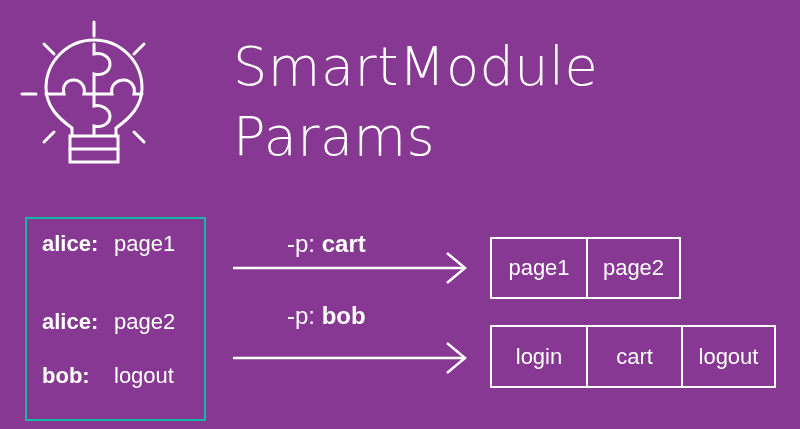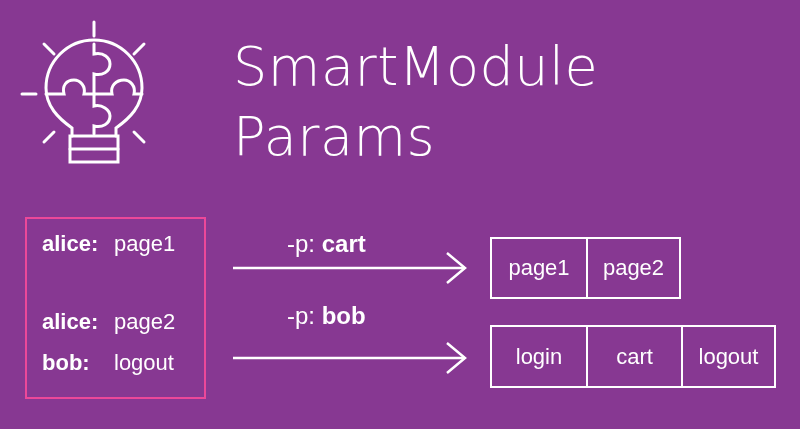--- a/index.html
+++ b/index.html
@@ -2,21 +2,21 @@
 <html><head>
 <meta charset="utf-8">
 <style>
   html, body { margin:0; padding:0; }
   body { width:800px; height:429px; overflow:hidden; background:#873892; font-family:"Liberation Sans", sans-serif; color:#fff; position:relative; }
   .abs { position:absolute; }
   #icon { left:20px; top:18px; width:130px; height:150px; }
   .title { left:205px; font-size:54px; font-weight:normal; letter-spacing:0.5px; line-height:1; white-space:nowrap; font-family:"DejaVu Sans", sans-serif; font-weight:200;margin-left:28px; }
   #title1 { top:40px; }
   #title2 { top:110px; }
-  #stream { left:25px; top:217px; width:181px; height:182px; border:2px solid #ec4899; box-sizing:border-box; }
+  #stream { left:25px; top:217px; width:181px; height:204px; border:2px solid #14b8a6; box-sizing:border-box; }
   .row { position:absolute; left:15px; font-size:22px; white-space:nowrap; line-height:1; }
   .row .k { font-weight:bold; display:inline-block; width:72px; }
   .lbl { font-size:24px; white-space:nowrap; line-height:1; }
   .lbl b { font-weight:bold; }
   .arrow { position:absolute; }
   .out { position:absolute; border:2px solid #fff; box-sizing:border-box; display:flex; }
   .cell { display:flex; align-items:center; justify-content:center; font-size:22px; box-sizing:border-box; height:100%; }
   .cell + .cell { border-left:2px solid #fff; }
 </style>
 </head>
@@ -37,21 +37,21 @@
   <path d="M74,76 L92,76 C90,68 96,62 104,62 C110,62 116,68 114,76 L122,76"></path>
   <path d="M74,76 L74,88 C82,86 90,92 90,98 C90,106 82,110 74,108 L74,116"></path>
 </svg>
 
 <div id="title1" class="abs title">SmartModule</div>
 <div id="title2" class="abs title">Params</div>
 
 <div id="stream" class="abs">
   <div class="row" style="top:14px"><span class="k">alice:</span><span>page1</span></div>
   <div class="row" style="top:92px"><span class="k">alice:</span><span>page2</span></div>
-  <div class="row" style="top:133px"><span class="k">bob:</span><span>logout</span></div>
+  <div class="row" style="top:146px"><span class="k">bob:</span><span>logout</span></div>
 </div>
 
 <div class="abs lbl" style="left:287px;top:232px"><span>-p:</span> <b>cart</b></div>
 <svg class="arrow" style="left:233px;top:250px" width="236" height="34" fill="none" stroke="#fff" stroke-width="2.5">
     <line x1="0" y1="18" x2="232" y2="18"></line>
     <polyline points="214,3 232,18 214,33"></polyline>
   </svg>
 
 <div class="abs lbl" style="left:287px;top:304px"><span>-p:</span> <b>bob</b></div>
 <svg class="arrow" style="left:233px;top:340px" width="236" height="34" fill="none" stroke="#fff" stroke-width="2.5">

